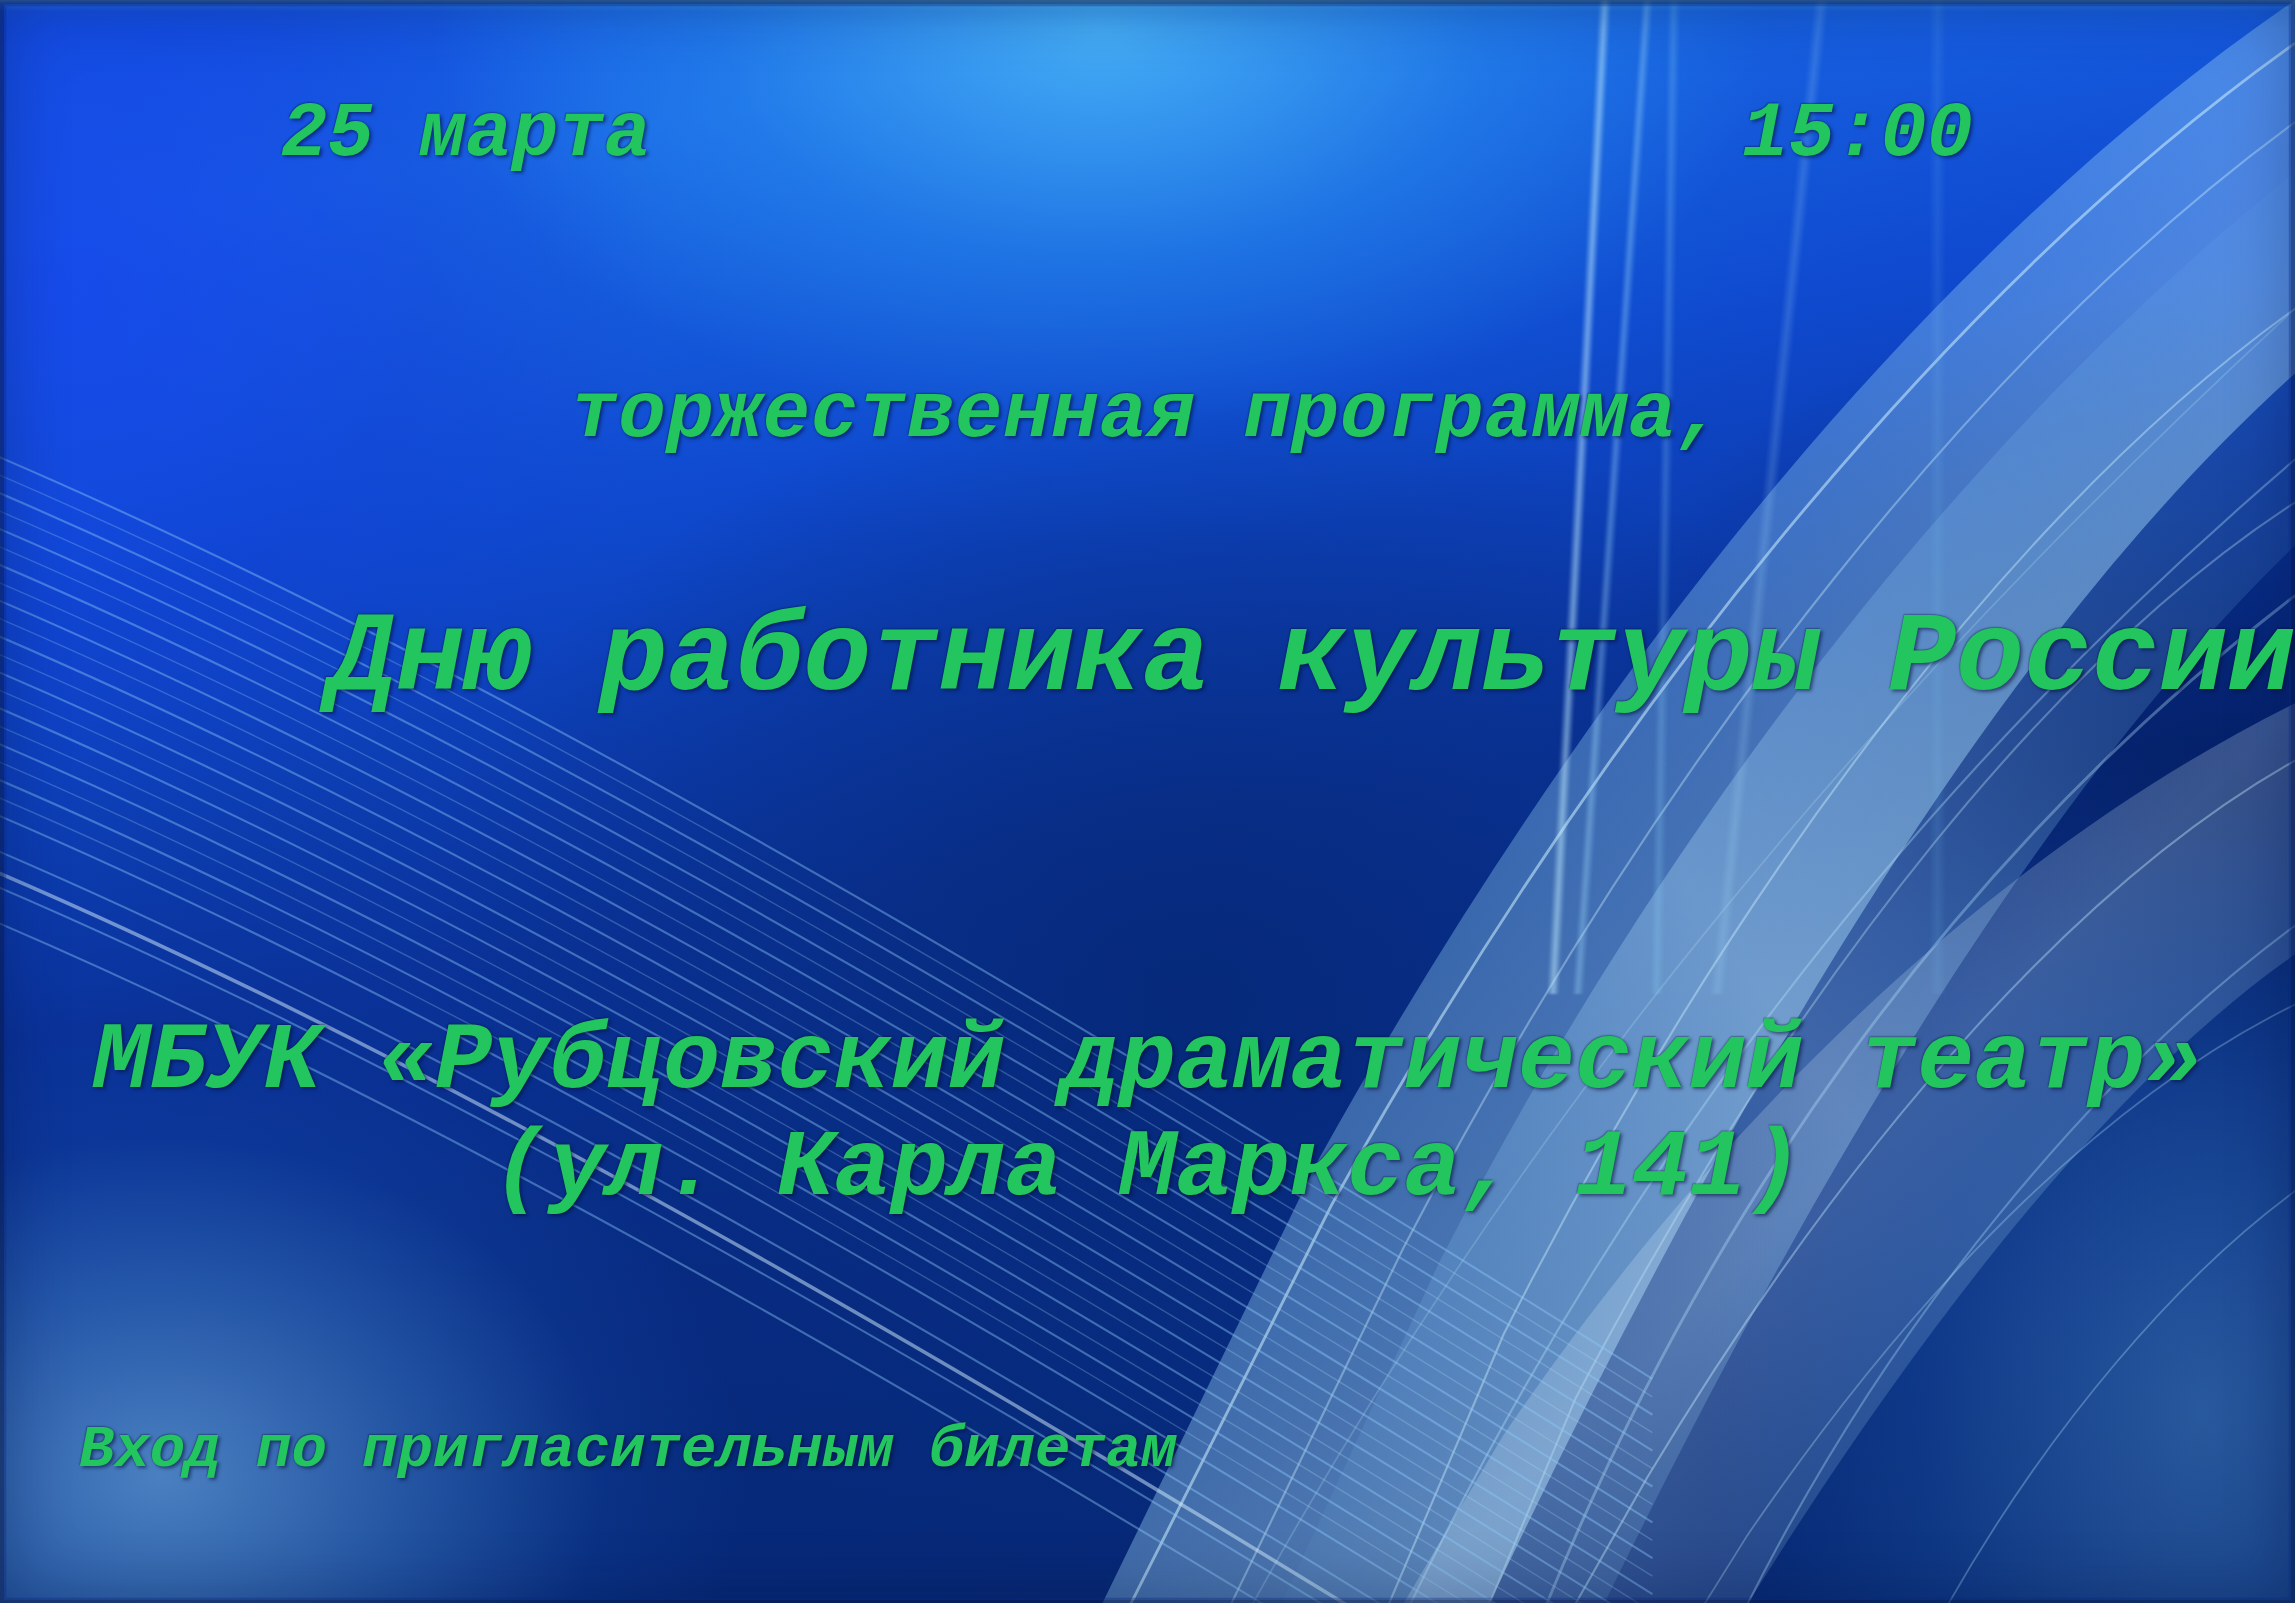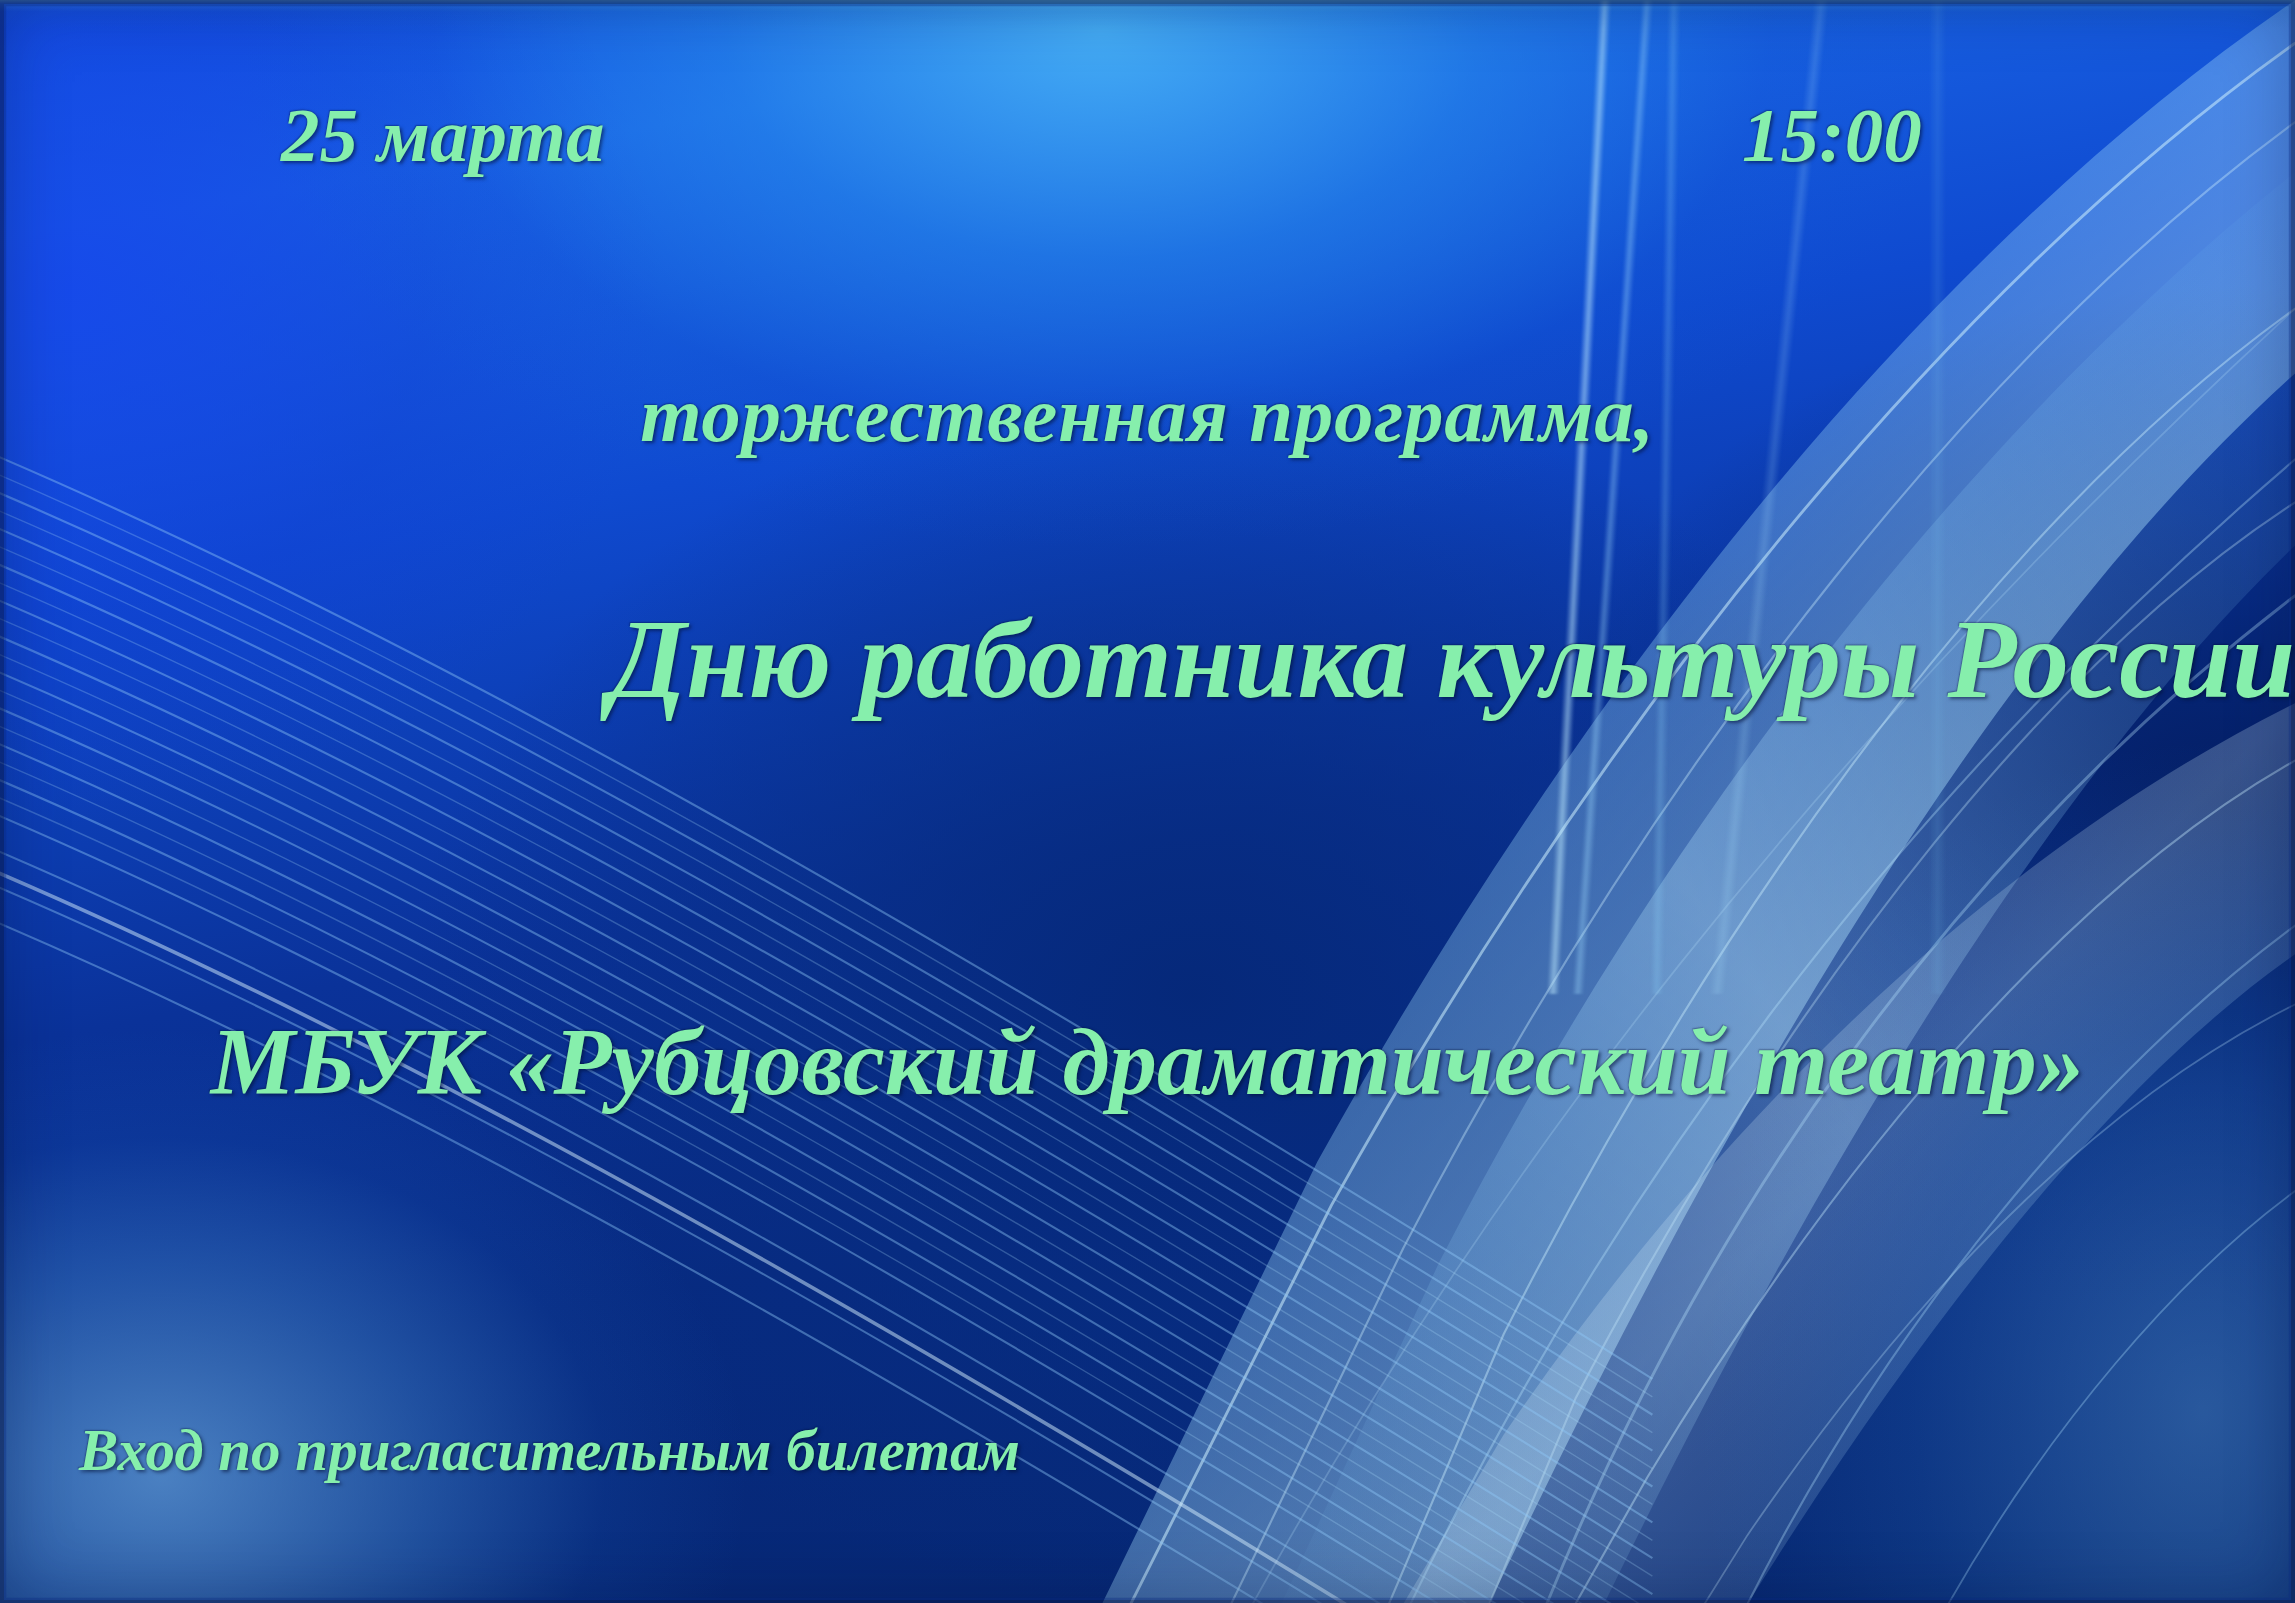--- a/index.html
+++ b/index.html
@@ -102,28 +102,29 @@
   
   .bg-frame {
     border: 4.3px solid rgba(8,22,70,0.55);
     box-shadow: inset 0 0 0 2.2px rgba(10,40,130,0.35),
                 inset 0 0 65px rgba(3,18,60,0.30);
   }
 
   
   .txt {
     position: absolute;
-    color: #86efac;
+    color: #22c55e;
     font-style: italic;
     font-weight: bold;
     white-space: nowrap;
     text-shadow:
        2.2px 2.2px 3.6px rgba(2,14,50,0.55),
       -0.7px -0.7px 1.4px rgba(2,14,50,0.35);
     line-height: 1.05;
+    font-family: Liberation Mono, monospace;
   }
 
   #date-text   { left: 281px;  top: 95px;  font-size: 77px; }
   #time-text   { left: 1742px; top: 95px;  font-size: 77px; }
 
   #program-block {
     position: absolute;
     left: 0; right: 0;
     top: 374px;
     text-align: center;
@@ -260,18 +261,19 @@
   <div id="program-block">
     <span class="txt" id="program-line-1">торжественная программа,</span>
   </div>
 
   <div id="headline-block">
     <span class="txt" id="headline-text">Дню работника культуры России</span>
   </div>
 
   <div id="venue-block">
     <span class="txt" id="venue-name">МБУК «Рубцовский драматический театр»</span>
+    <span class="txt" id="venue-address">(ул. Карла Маркса, 141)</span>
   </div>
 
   <div class="txt" id="entry-text">Вход по пригласительным билетам</div>
 
 </div>
 
 
 </body></html>

